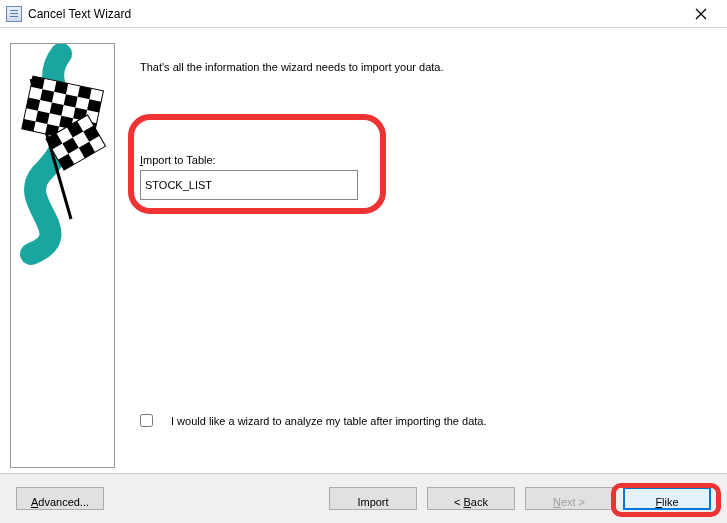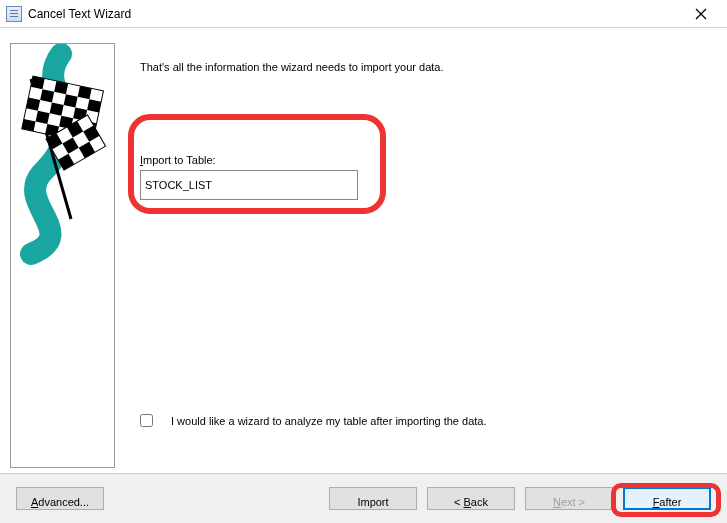--- a/index.html
+++ b/index.html
@@ -224,18 +224,18 @@
   <button class="btn">
     <span>Import</span>
   </button>
   <button class="btn">
     <span><span>&lt; </span><span class="u">B</span><span>ack</span></span>
   </button>
   <button class="btn disabled">
     <span><span class="u">N</span><span>ext &gt;</span></span>
   </button>
   <button class="btn primary">
-    <span><span class="u">F</span><span>after</span></span>
+    <span><span class="u">F</span><span>like</span></span>
   </button>
 </div>
 
 <div class="highlight hl1"></div>
 <div class="highlight hl2"></div>
 
 </body></html>

